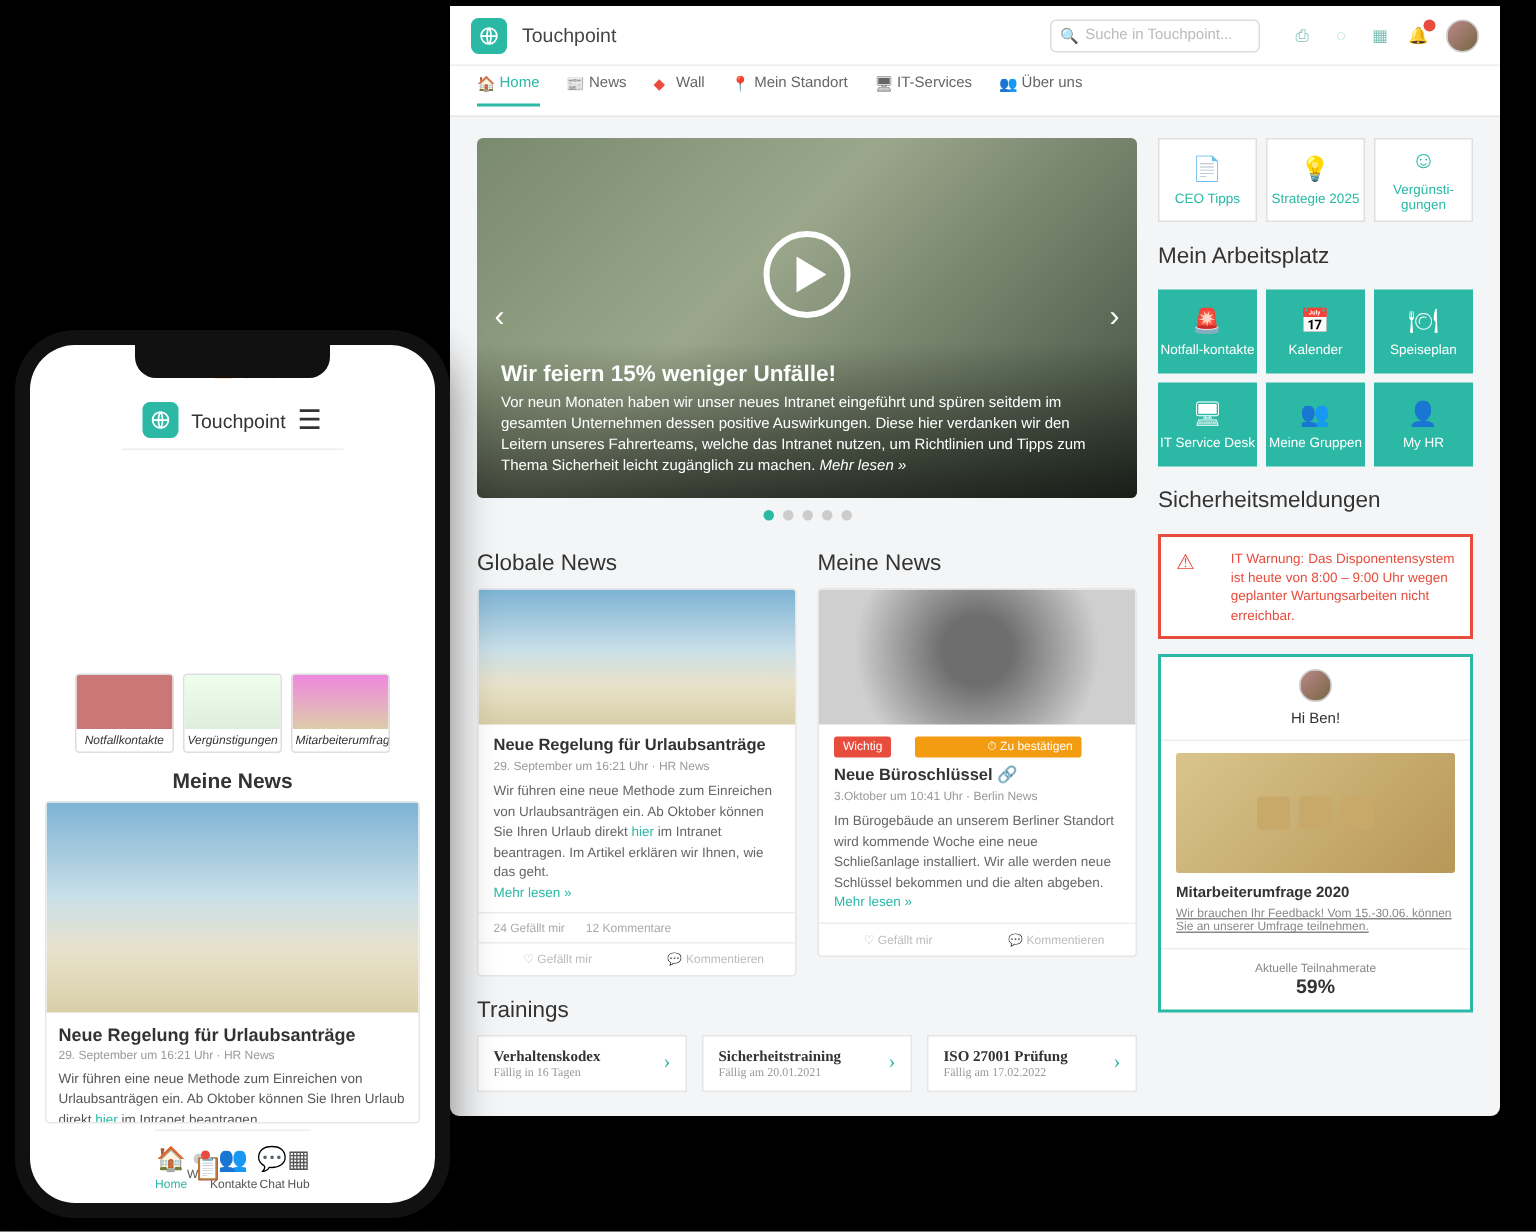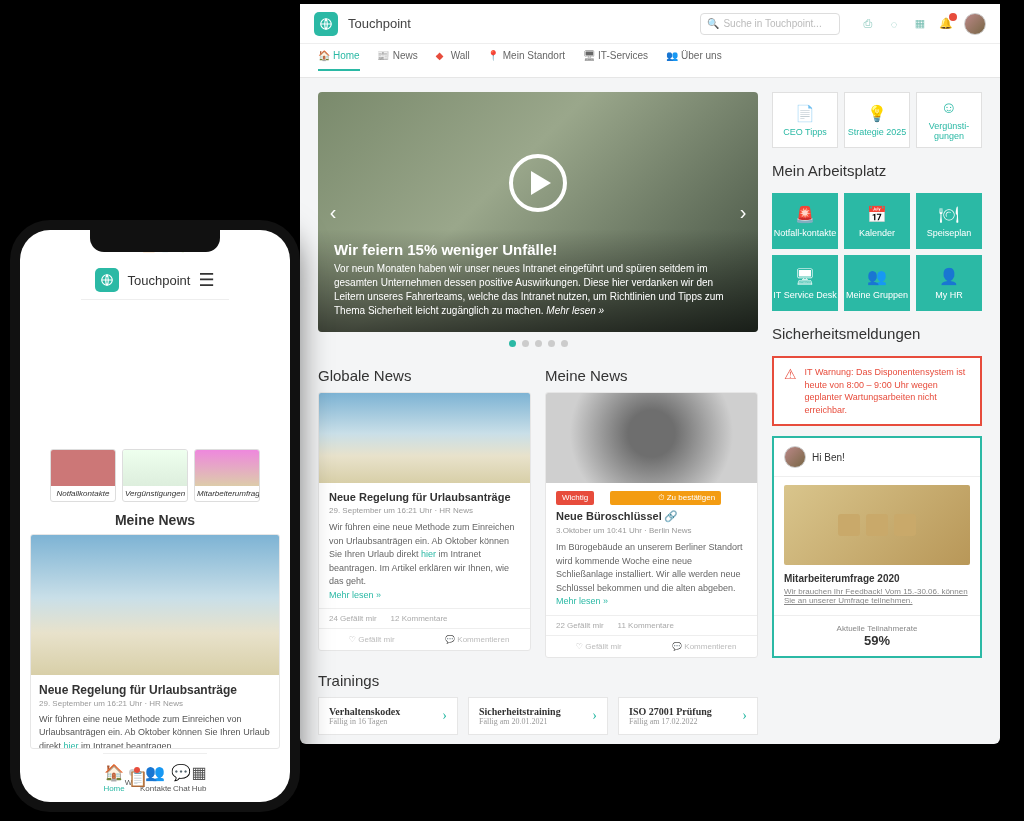--- a/index.html
+++ b/index.html
@@ -62,23 +62,23 @@
   .traincard .t{font-size:10px;font-weight:700;} .traincard .s{font-size:8px;color:#999;}
   .traincard .arr{color:#2bb9a5;font-size:14px;}
   
   .tiles{display:grid;grid-template-columns:1fr 1fr 1fr;gap:6px;}
   .tile{height:56px;display:flex;flex-direction:column;align-items:center;justify-content:center;gap:4px;font-size:9px;text-align:center;border:1px solid #e0e0e0;background:#fff;color:#2bb9a5;}
   .tile.solid{background:#2bb9a5;color:#fff;border:none;}
   .tile .ti{font-size:16px;}
   .sidehead{font-size:15px;font-weight:500;margin:4px 0;}
   .alertbox{border:2px solid #e74c3c;background:#fff;padding:8px 10px;display:flex;gap:8px;align-items:flex-start;}
   .alertbox .ai{color:#e74c3c;font-size:14px;}
-  .alertbox .at{font-size:9px;color:#e74c3c;line-height:1.4;}
+  .alertbox .at{font-size:9px;color:#e74c3c;line-height:1.4;margin-left:16px;}
   .panelcard{border:2px solid #2bb9a5;background:#fff;}
-  .panelcard .ph{display:flex;align-items:center;gap:6px;padding:8px 10px;border-bottom:1px solid #eee;font-size:10px;}
+  .panelcard .ph{display:flex;align-items:center;gap:6px;padding:8px 10px;border-bottom:1px solid #eee;font-size:10px;flex-direction:column;}
   .panelcard .pimg{height:80px;background:linear-gradient(135deg,#d9c58c,#b89758);margin:8px 10px;border-radius:2px;display:flex;align-items:center;justify-content:center;gap:6px;}
   .face{width:22px;height:22px;background:#c9a96a;border-radius:3px;}
   .panelcard .pt{padding:0 10px 10px;}
   .panelcard .pt h5{font-size:10px;margin-bottom:3px;}
   .panelcard .pt p{font-size:8px;color:#888;text-decoration:underline;}
   .meterbox{border-top:1px solid #eee;padding:8px 10px;text-align:center;}
   .meterbox .ml{font-size:8px;color:#888;} .meterbox .mv{font-size:13px;font-weight:700;text-align:center;}
   
   .phone{position:absolute;left:10px;top:220px;width:290px;height:592px;background:#111;border-radius:40px;padding:10px;box-shadow:0 8px 30px rgba(0,0,0,.5);}
   .phone-inner{width:100%;height:100%;background:#fff;border-radius:30px;overflow:hidden;position:relative;display:flex;flex-direction:column;align-items:center;}
@@ -206,24 +206,20 @@
             <div class="img keys"></div>
             <div class="pad">
               <div class="tags">
                 <span class="tag red">Wichtig</span>
                 <span class="tag orange">⏱ Zu bestätigen</span>
               </div>
               <h4>Neue Büroschlüssel 🔗</h4>
               <div class="meta">3.Oktober um 10:41 Uhr · Berlin News</div>
               <div class="txt"><span>Im Bürogebäude an unserem Berliner Standort wird kommende Woche eine neue Schließanlage installiert. Wir alle werden neue Schlüssel bekommen und die alten abgeben.</span><br><a class="link">Mehr lesen »</a></div>
             </div>
-            <div class="cardstats">
-                <span>22 Gefällt mir</span>
-                <span>11 Kommentare</span>
-              </div>
             <div class="cardactions">
               <div>♡ Gefällt mir</div>
               <div>💬 Kommentieren</div>
             </div>
           </div>
         </div>
       </div>
 
       <div class="sect-title" style="margin-top:14px">Trainings</div>
       <div class="trainrow">

